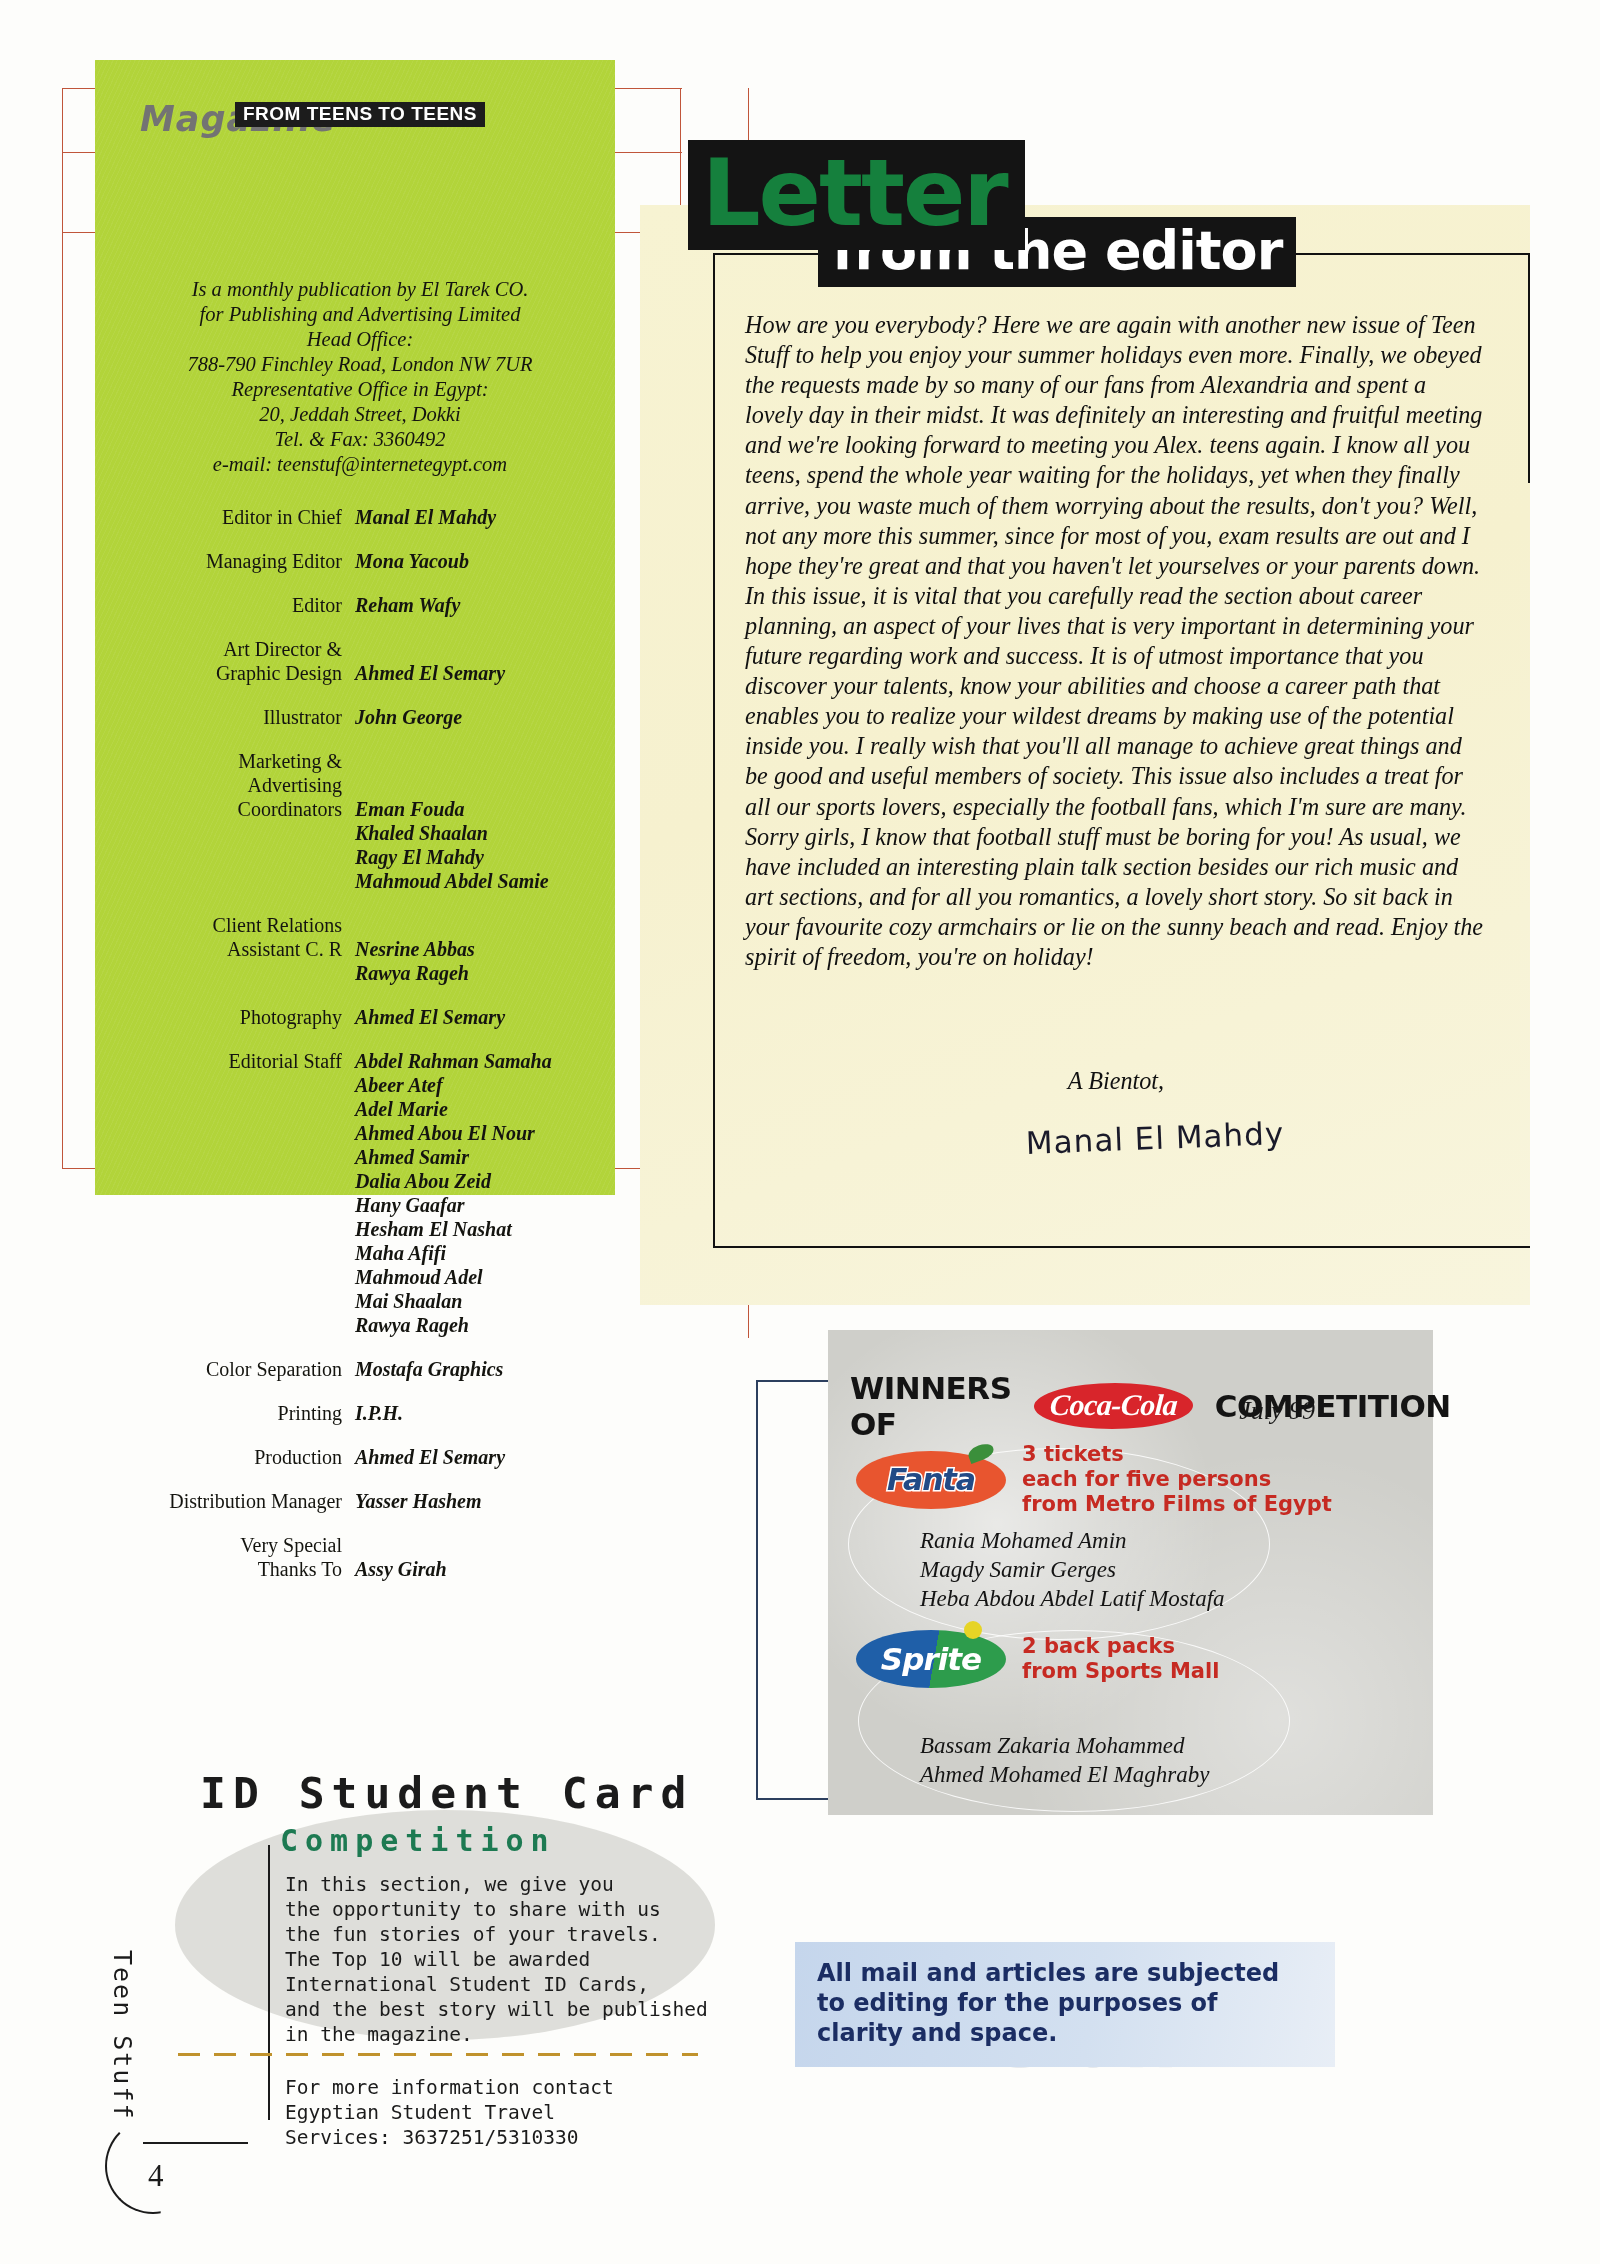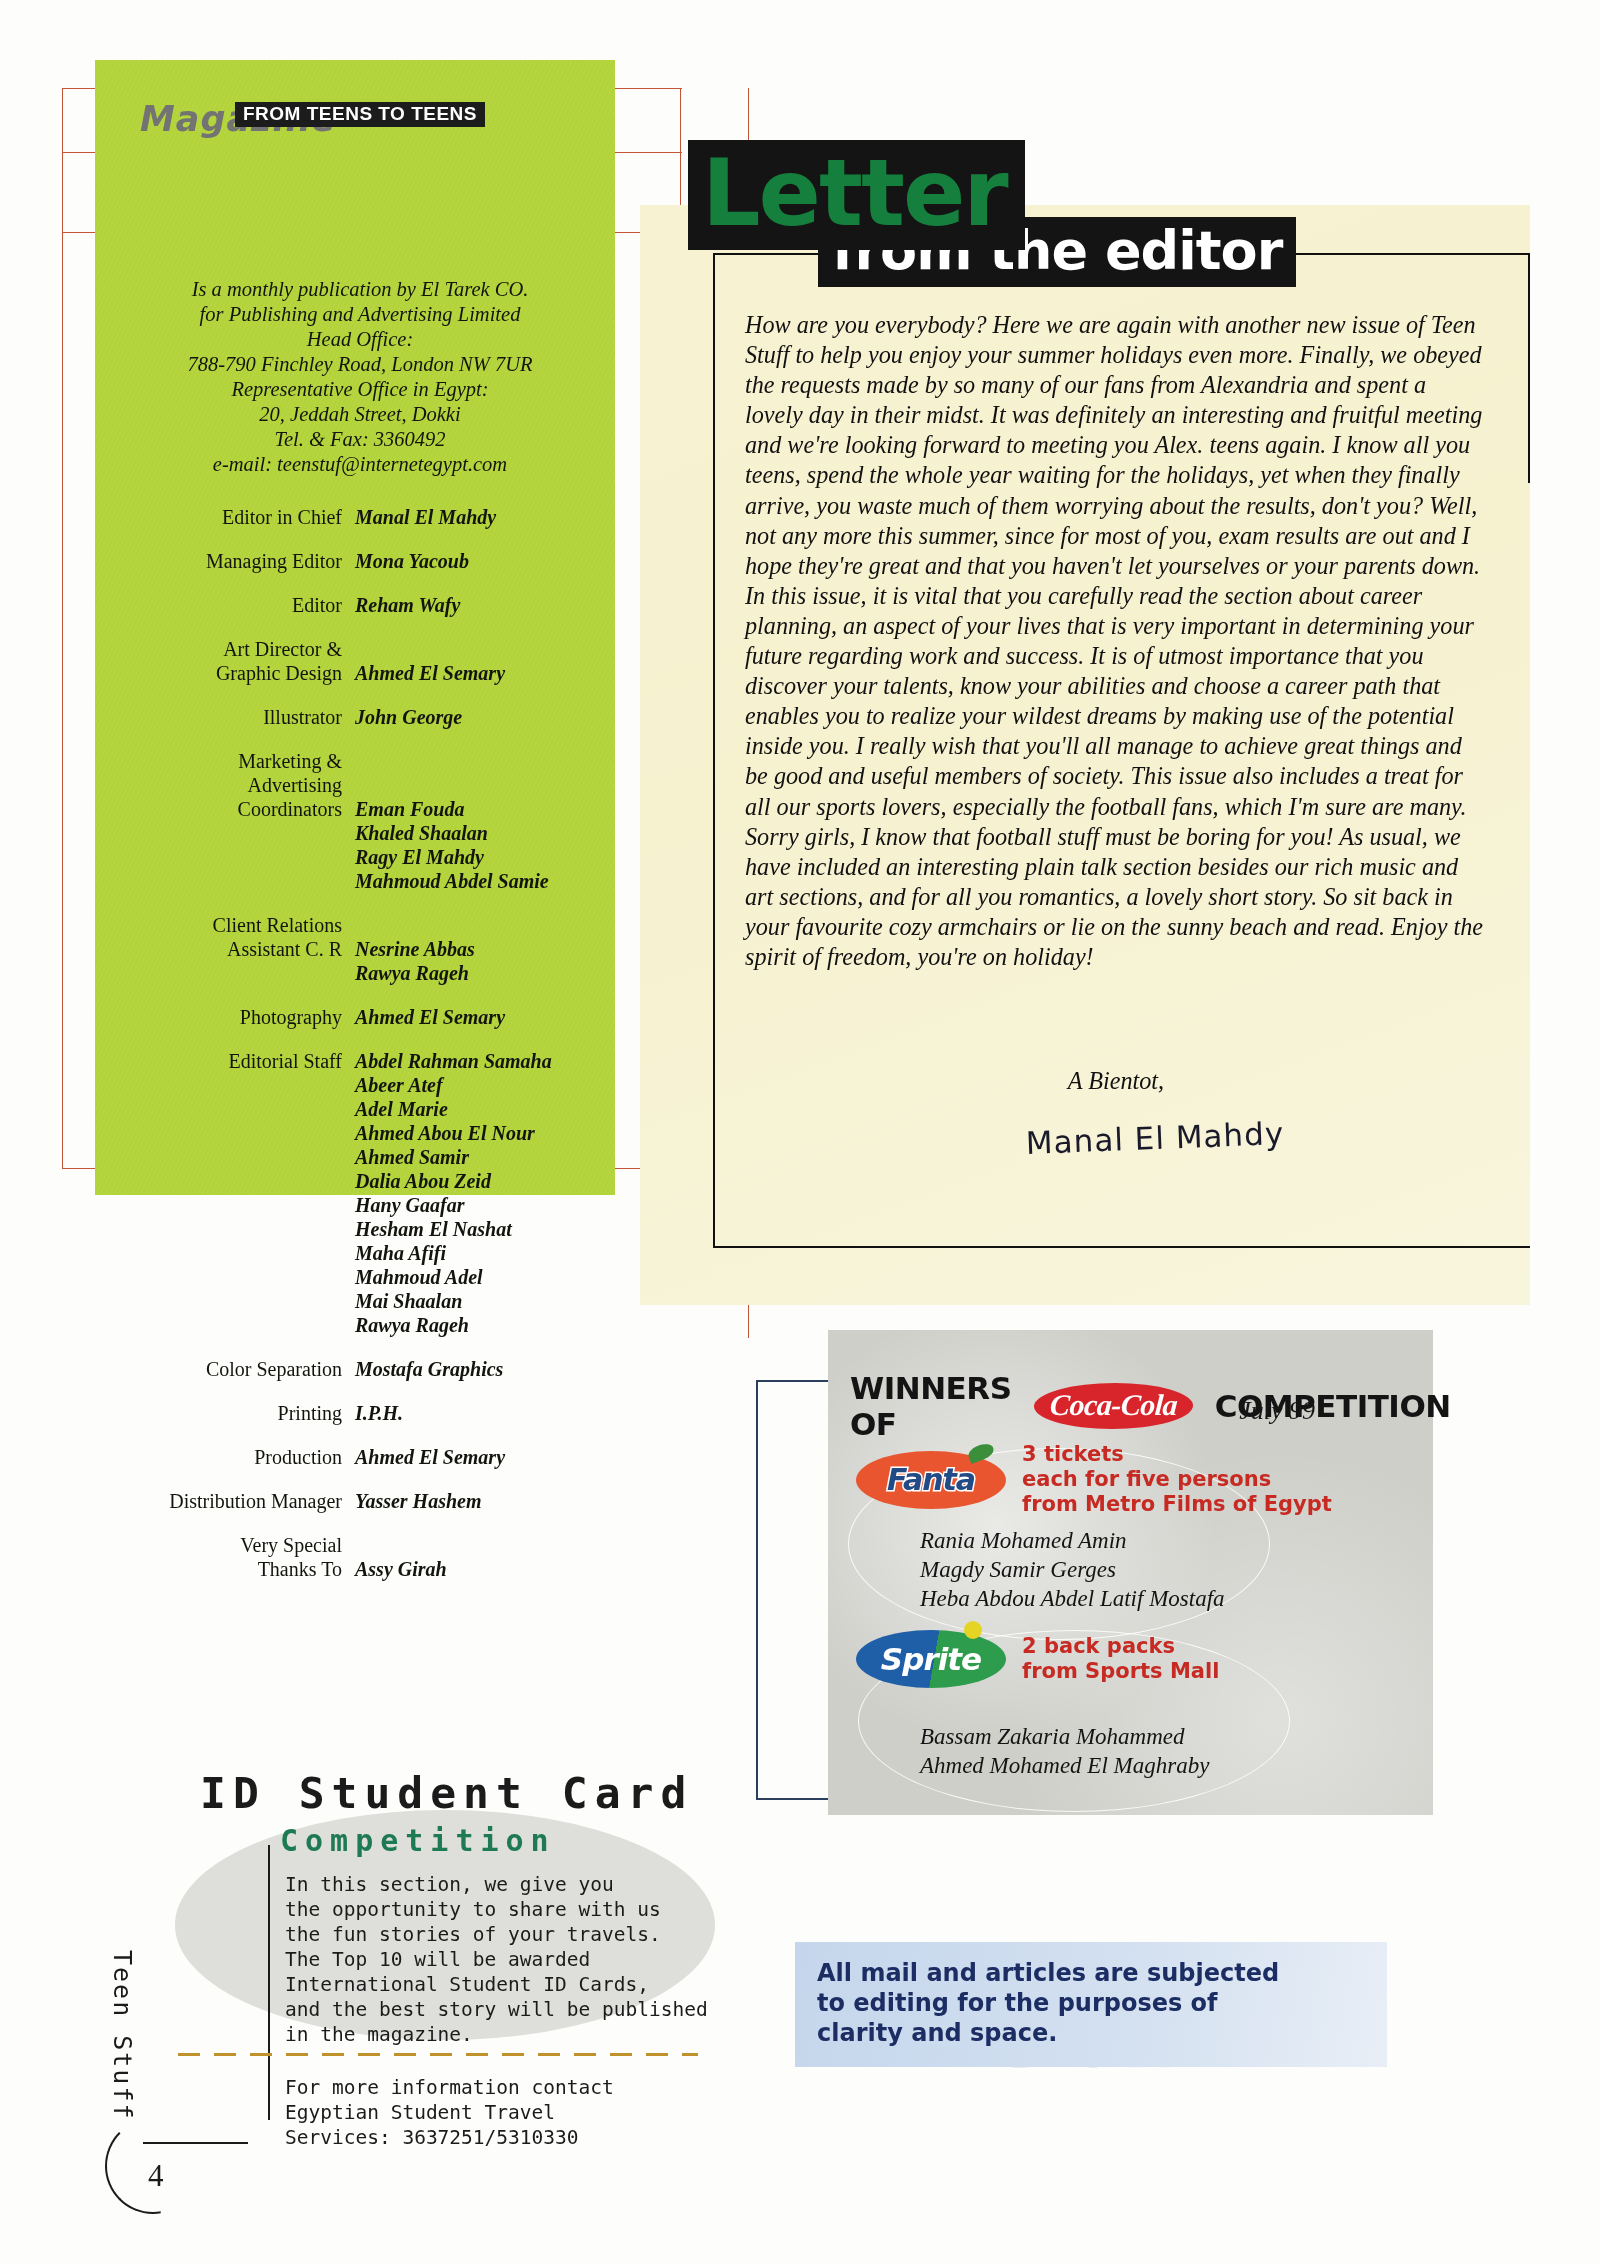--- a/index.html
+++ b/index.html
@@ -467,21 +467,21 @@
     font-size: 19.5px;
     line-height: 25px;
     color: #1b1b1b;
   }
 
   
   .mail-notice {
     position: absolute;
     left: 795px;
     top: 1942px;
-    width: 592px;
+    width: 540px;
     height: 125px;
     background: linear-gradient(100deg, #c5d6ec 0%, #d3e0f0 55%, #e8eef6 100%);
     padding: 16px 20px 0 22px;
     box-sizing: border-box;
   }
   .mail-notice div {
     font-family: "DejaVu Sans", sans-serif;
     font-weight: bold;
     font-size: 24px;
     line-height: 30px;
@@ -728,21 +728,21 @@
       </div>
 
     <div class="prize-row" style="left:28px; top:300px;">
       <div class="sprite-logo">
         <div class="sprite-dot"></div>
         <span>Sprite</span>
       </div>
       <div class="prize-text" style="white-space:pre-line;">2 back packs
 from Sports Mall</div>
     </div>
-    <div class="winner-names" style="left:92px; top:392px;" id="sprite-winners">
+    <div class="winner-names" style="left:92px; top:401px;" id="sprite-winners">
         <div>Bassam Zakaria Mohammed</div>
         <div>Ahmed Mohamed El Maghraby</div>
       </div>
   </div>
 
   <div class="idcard-blob"></div>
   <div class="idcard-title">ID Student Card</div>
   <div class="idcard-sub">Competition</div>
   <div class="idcard-rule"></div>
   <div class="idcard-body" style="white-space:pre-line;">In this section, we give you

